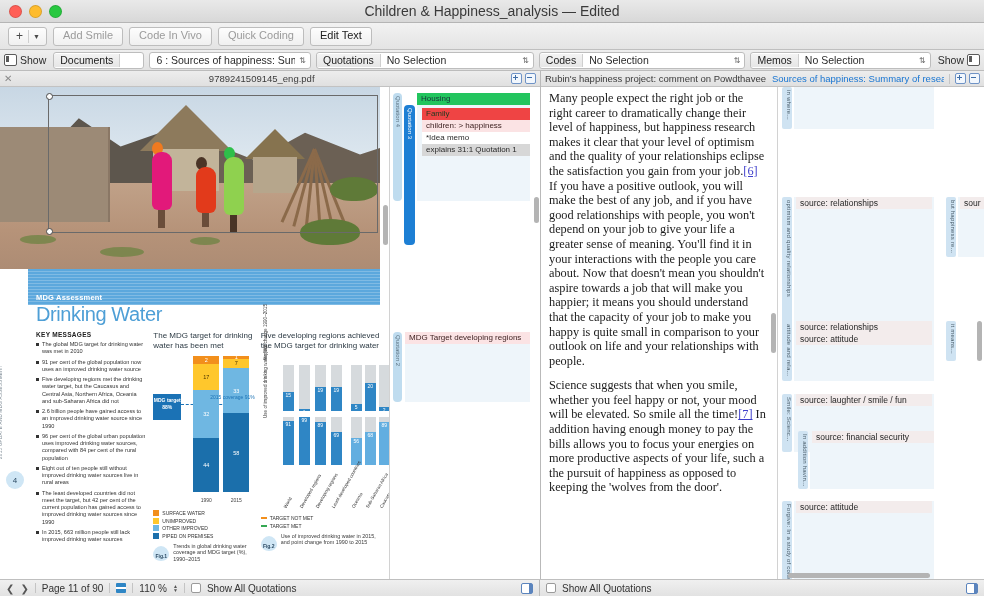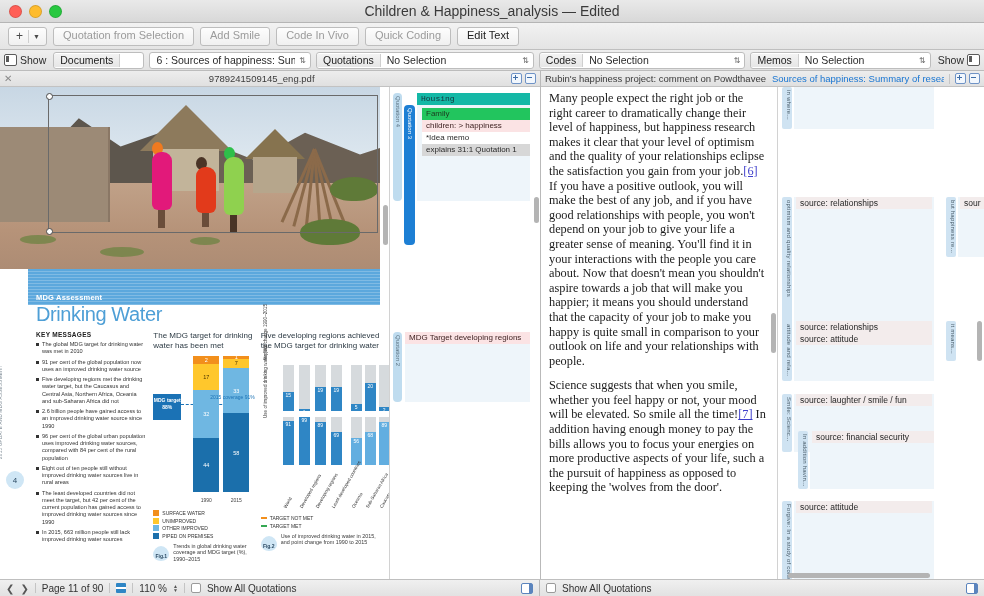--- a/index.html
+++ b/index.html
@@ -159,22 +159,22 @@
     background:#cfe6f5;color:#2c4a63;font-size:8px;display:flex;align-items:center;justify-content:center;}
 
   
   .qmargin{width:150px;flex:0 0 150px;border-left:1px solid #d2d2d2;background:#fff;position:relative;}
   .qbar{position:absolute;width:9px;border-radius:4px;writing-mode:vertical-rl;text-orientation:mixed;
     font-size:6px;color:#fff;display:flex;align-items:center;justify-content:flex-start;padding-top:3px;box-sizing:border-box;}
   .qbar.light{background:#bfdcef;color:#5d7585;}
   .qbar.dark{background:#1d7fd4;color:#fff;}
   .qarea{position:absolute;background:#eef5fa;}
   .qchip{position:absolute;height:12px;line-height:12px;font-size:8px;padding:0 4px;box-sizing:border-box;white-space:nowrap;}
-  .chip-code{background:#14b8a6;color:#17323a;font-family:Liberation Mono, monospace;}
-  .chip-green{background:#22c55e;color:#1d3a1f;}
+  .chip-code{background:#22c55e;color:#17323a;}
+  .chip-green{background:#ef4444;color:#1d3a1f;}
   .chip-pink{background:#fbe3e4;color:#3a1d1d;}
   .chip-memo{background:#ffffff;color:#2a2a2a;}
   .chip-grey{background:#d7d7d7;color:#2a2a2a;}
 
   
   .txt-col{flex:1;min-width:0;background:#fff;overflow:hidden;position:relative;}
   .txt-inner{padding:4px 10px 0 8px;font-family:"Liberation Serif",serif;font-size:12.3px;line-height:14.6px;color:#1b1b1b;}
   .txt-inner p{margin:0 0 10px 0;}
   .txt-inner h2{font-family:"Liberation Serif",serif;font-size:15.5px;line-height:17px;color:#1f4e79;margin:0 0 1px 0;}
   .txt-inner h2.u{text-decoration:underline;}
@@ -217,21 +217,20 @@
     </div>
     <div class="win-title">Children &amp; Happiness_analysis — Edited</div>
   </div>
 
   <div class="toolbar">
     <div class="tb-add">
       <span class="plus">+</span>
       <span class="sep"></span>
       <span class="chev">▼</span>
     </div>
-    <div class="tb-btn">Quotation from Selection</div>
     <div class="tb-btn">Add Smile</div>
     <div class="tb-btn">Code In Vivo</div>
     <div class="tb-btn">Quick Coding</div>
     <div class="tb-btn active">Edit Text</div>
   </div>
 
   <div class="selbar">
     <div class="show-grp">
       <span class="mini-icon"></span>
       <span>Show</span>

